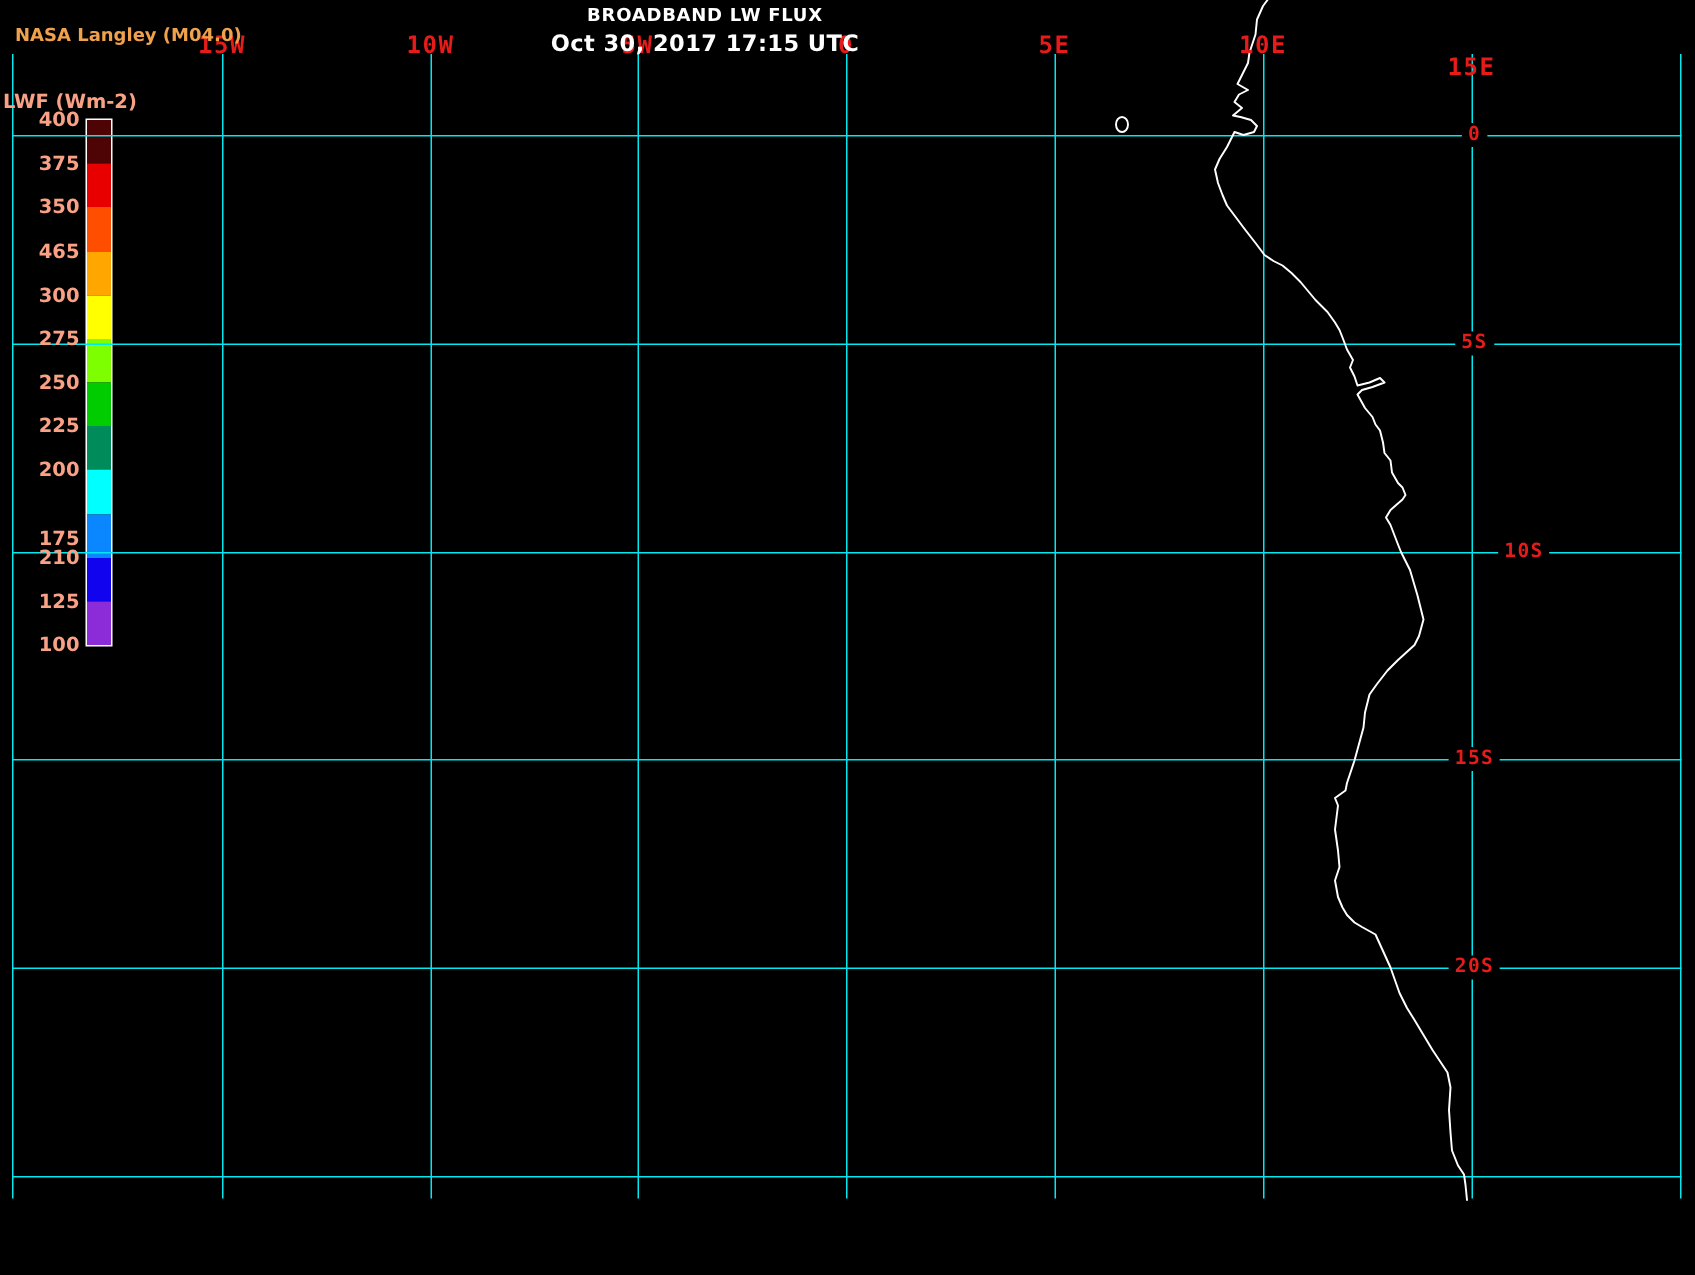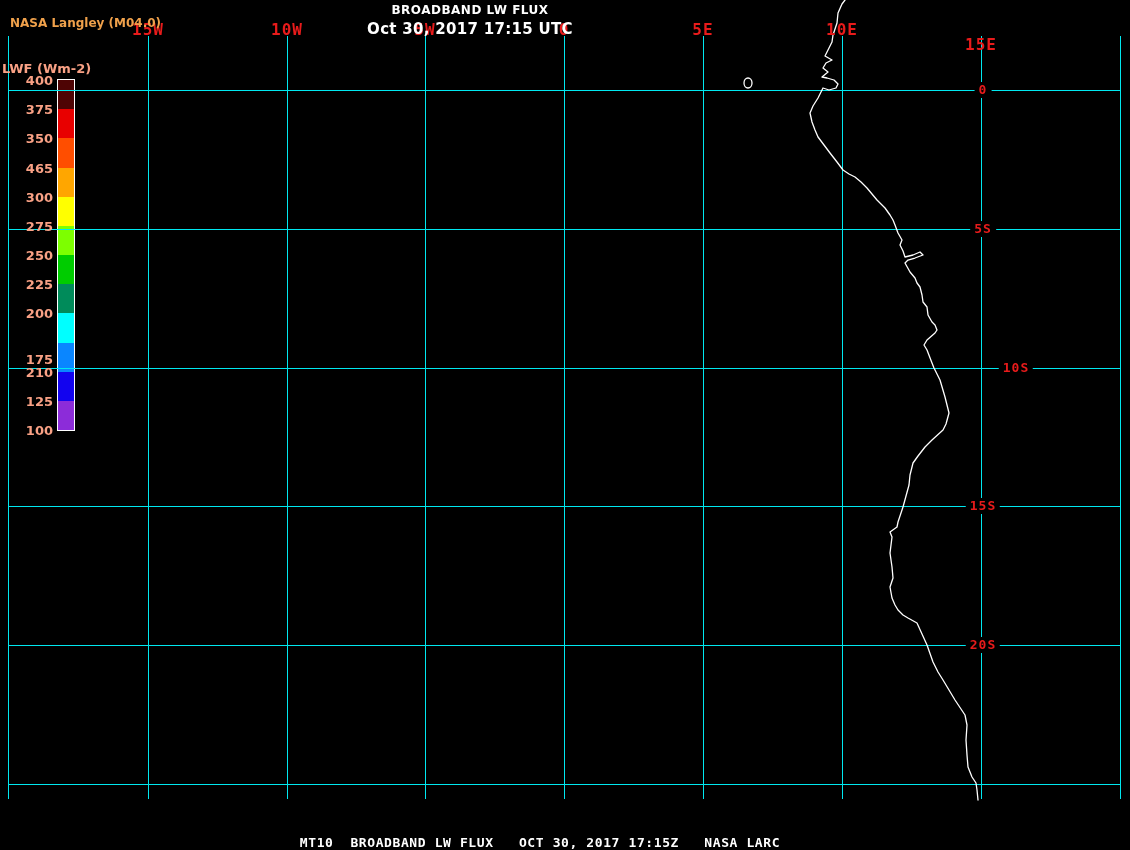--- a/index.html
+++ b/index.html
@@ -125,21 +125,20 @@
               910,272 915,278 917,283 920,287 922,295 923,302 927,307 928,315 932,322 935,325
               937,330 935,333 927,340 924,345 927,350 932,363 934,368 940,380 945,397 948,409
               949,413 946,424 943,430 932,440 925,447 918,456 913,463 910,475 909,485 906,496
               903,507 898,522 897,527 890,532 892,537 890,553 892,567 893,578 890,587 892,598
               895,605 898,610 903,615 908,618 917,623 922,634 927,645 933,662 938,672 943,680
               949,690 955,700 961,709 965,715 967,725 966,740 967,755 968,767 972,777 976,783
               977,790 978,800"></polyline>
     <ellipse cx="748" cy="83" rx="4" ry="5" stroke-width="1.3"></ellipse>
   </svg>
 
-  <div id="caption">MT10  BROADBAND LW FLUX   OCT 30, 2017 17:15Z   NASA LARC</div>
 
 <div class="cb-tick" style="top: 74px;">400</div>
     <div class="cb-tick" style="top: 103.167px;">375</div>
     <div class="cb-tick" style="top: 132.333px;">350</div>
     <div class="cb-tick" style="top: 161.5px;">465</div>
     <div class="cb-tick" style="top: 190.667px;">300</div>
     <div class="cb-tick" style="top: 219.833px;">275</div>
     <div class="cb-tick" style="top: 249px;">250</div>
     <div class="cb-tick" style="top: 278.167px;">225</div>
     <div class="cb-tick" style="top: 307.333px;">200</div>

